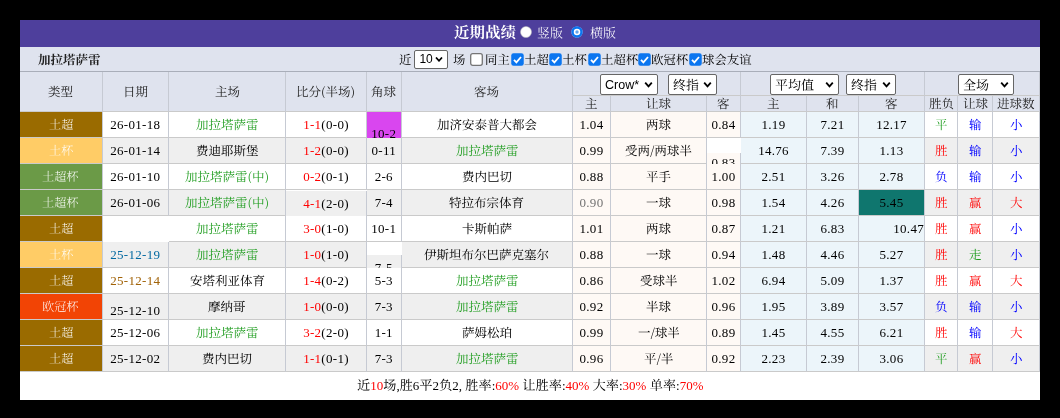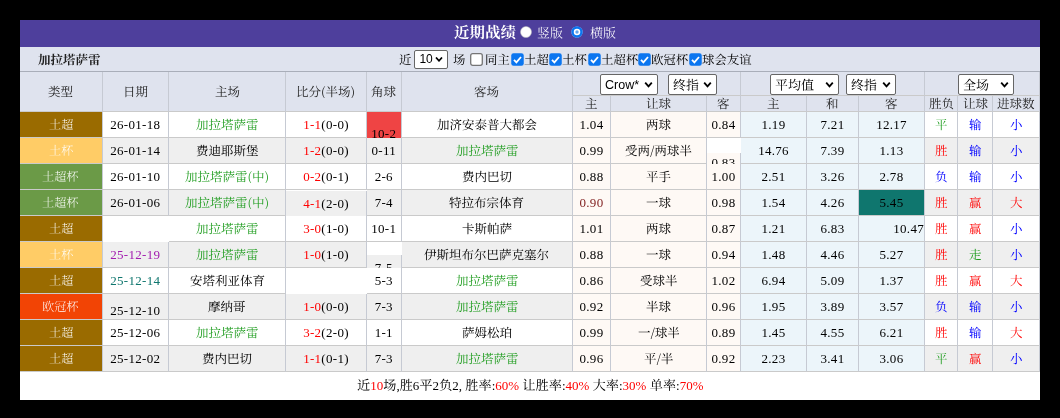--- a/index.html
+++ b/index.html
@@ -284,21 +284,21 @@
         <use href="#g51" x="0" transform="translate(12.50,11.25) scale(0.012500)"></use>
         <use href="#g52" x="0" transform="translate(25.00,11.25) scale(0.012500)"></use>
         <use href="#g53" x="0" transform="translate(37.50,11.25) scale(0.012500)"></use>
         <use href="#g54" x="0" transform="translate(50.00,11.25) scale(0.012500)"></use>
       </svg>
     </div>
     <div class="c" style="left:266px;top:91.5px;width:81px;height:26.0px;background:#fff;border-right:1px solid #C6CAD3;border-bottom:1px solid #CACACA;">
       <span style="font:13px 'Liberation Serif',serif;letter-spacing:0.3px;color:#FF0000">1-1</span>
       <span style="font:13px 'Liberation Serif',serif;letter-spacing:0.3px;color:#000">(0-0)</span>
     </div>
-    <div class="c" style="left:347px;top:91.5px;width:34.5px;height:44px;background:#ef4444;border-right:1px solid #C6CAD3;border-bottom:1px solid #CACACA;">
+    <div class="c" style="left:347px;top:91.5px;width:34.5px;height:44px;background:#d946ef;border-right:1px solid #C6CAD3;border-bottom:1px solid #CACACA;">
       <span style="font:13px 'Liberation Serif',serif;letter-spacing:0.3px;color:#000">10-2</span>
     </div>
     <div class="c" style="left:381.5px;top:91.5px;width:171.5px;height:26.0px;background:#fff;border-right:1px solid #C6CAD3;border-bottom:1px solid #CACACA;">
       <svg class="ct" width="100.0" height="13.0" viewBox="0 0 100.0 13.0" style="" fill="#000">
         <use href="#g50" x="0" transform="translate(0.00,11.25) scale(0.012500)"></use>
         <use href="#g55" x="0" transform="translate(12.50,11.25) scale(0.012500)"></use>
         <use href="#g56" x="0" transform="translate(25.00,11.25) scale(0.012500)"></use>
         <use href="#g57" x="0" transform="translate(37.50,11.25) scale(0.012500)"></use>
         <use href="#g58" x="0" transform="translate(50.00,11.25) scale(0.012500)"></use>
         <use href="#g59" x="0" transform="translate(62.50,11.25) scale(0.012500)"></use>
@@ -522,21 +522,21 @@
       <svg class="ct" width="75.0" height="13.0" viewBox="0 0 75.0 13.0" style="" fill="#000">
         <use href="#g77" x="0" transform="translate(0.00,11.25) scale(0.012500)"></use>
         <use href="#g51" x="0" transform="translate(12.50,11.25) scale(0.012500)"></use>
         <use href="#g78" x="0" transform="translate(25.00,11.25) scale(0.012500)"></use>
         <use href="#g79" x="0" transform="translate(37.50,11.25) scale(0.012500)"></use>
         <use href="#g80" x="0" transform="translate(50.00,11.25) scale(0.012500)"></use>
         <use href="#g81" x="0" transform="translate(62.50,11.25) scale(0.012500)"></use>
       </svg>
     </div>
     <div class="c" style="left:553px;top:169.5px;width:38px;height:26.0px;background:#FEF9F5;border-right:1px solid #C6CAD3;border-bottom:1px solid #CACACA;">
-      <span style="font:13px 'Liberation Serif',serif;letter-spacing:0.3px;color:#7f1d1d">0.90</span>
+      <span style="font:13px 'Liberation Serif',serif;letter-spacing:0.3px;color:#737373">0.90</span>
     </div>
     <div class="c" style="left:591px;top:169.5px;width:96px;height:26.0px;background:#FEF9F5;border-right:1px solid #C6CAD3;border-bottom:1px solid #CACACA;">
       <svg class="ct" width="25.0" height="13.0" viewBox="0 0 25.0 13.0" style="" fill="#000">
         <use href="#g82" x="0" transform="translate(0.00,11.25) scale(0.012500)"></use>
         <use href="#g21" x="0" transform="translate(12.50,11.25) scale(0.012500)"></use>
       </svg>
     </div>
     <div class="c" style="left:687px;top:169.5px;width:34px;height:26.0px;background:#FEF9F5;border-right:1px solid #C6CAD3;border-bottom:1px solid #CACACA;">
       <span style="font:13px 'Liberation Serif',serif;letter-spacing:0.3px;color:#000">0.98</span>
     </div>
@@ -633,21 +633,21 @@
         <use href="#g63" x="0" transform="translate(0.00,11.25) scale(0.012500)"></use>
       </svg>
     </div>
     <div class="c" style="left:0px;top:221.5px;width:82.5px;height:26.0px;background:#FFCC66;border-right:1px solid #C6CAD3;border-bottom:1px solid #CACACA;">
       <svg class="ct" width="24.4" height="12.7" viewBox="0 0 24.4 12.7" style="" fill="#fff">
         <use href="#g48" x="0" transform="translate(0.00,10.98) scale(0.012200)"></use>
         <use href="#g64" x="0" transform="translate(12.20,10.98) scale(0.012200)"></use>
       </svg>
     </div>
     <div class="c" style="left:82.5px;top:221.5px;width:66.5px;height:26.0px;background:#EFEFEF;border-right:1px solid #C6CAD3;border-bottom:1px solid #CACACA;">
-      <span style="font:13px 'Liberation Serif',serif;letter-spacing:0.3px;color:#a21caf">25-12-19</span>
+      <span style="font:13px 'Liberation Serif',serif;letter-spacing:0.3px;color:#0369a1">25-12-19</span>
     </div>
     <div class="c" style="left:149px;top:221.5px;width:117px;height:26.0px;background:#EFEFEF;border-right:1px solid #C6CAD3;border-bottom:1px solid #CACACA;">
       <svg class="ct" width="62.5" height="13.0" viewBox="0 0 62.5 13.0" style="" fill="#1B9B1B">
         <use href="#g50" x="0" transform="translate(0.00,11.25) scale(0.012500)"></use>
         <use href="#g51" x="0" transform="translate(12.50,11.25) scale(0.012500)"></use>
         <use href="#g52" x="0" transform="translate(25.00,11.25) scale(0.012500)"></use>
         <use href="#g53" x="0" transform="translate(37.50,11.25) scale(0.012500)"></use>
         <use href="#g54" x="0" transform="translate(50.00,11.25) scale(0.012500)"></use>
       </svg>
     </div>
@@ -708,32 +708,36 @@
         <use href="#g63" x="0" transform="translate(0.00,11.25) scale(0.012500)"></use>
       </svg>
     </div>
     <div class="c" style="left:0px;top:247.5px;width:82.5px;height:26.0px;background:#9A6B00;border-right:1px solid #C6CAD3;border-bottom:1px solid #CACACA;">
       <svg class="ct" width="24.4" height="12.7" viewBox="0 0 24.4 12.7" style="" fill="#fff">
         <use href="#g48" x="0" transform="translate(0.00,10.98) scale(0.012200)"></use>
         <use href="#g49" x="0" transform="translate(12.20,10.98) scale(0.012200)"></use>
       </svg>
     </div>
     <div class="c" style="left:82.5px;top:247.5px;width:66.5px;height:26.0px;background:#fff;border-right:1px solid #C6CAD3;border-bottom:1px solid #CACACA;">
-      <span style="font:13px 'Liberation Serif',serif;letter-spacing:0.3px;color:#0f766e">25-12-14</span>
+      <span style="font:13px 'Liberation Serif',serif;letter-spacing:0.3px;color:#a16207">25-12-14</span>
     </div>
     <div class="c" style="left:149px;top:247.5px;width:117px;height:26.0px;background:#fff;border-right:1px solid #C6CAD3;border-bottom:1px solid #CACACA;">
       <svg class="ct" width="75.0" height="13.0" viewBox="0 0 75.0 13.0" style="" fill="#000">
         <use href="#g56" x="0" transform="translate(0.00,11.25) scale(0.012500)"></use>
         <use href="#g52" x="0" transform="translate(12.50,11.25) scale(0.012500)"></use>
         <use href="#g92" x="0" transform="translate(25.00,11.25) scale(0.012500)"></use>
         <use href="#g93" x="0" transform="translate(37.50,11.25) scale(0.012500)"></use>
         <use href="#g80" x="0" transform="translate(50.00,11.25) scale(0.012500)"></use>
         <use href="#g81" x="0" transform="translate(62.50,11.25) scale(0.012500)"></use>
       </svg>
     </div>
+    <div class="c" style="left:266px;top:247.5px;width:81px;height:26.0px;background:#fff;border-right:1px solid #C6CAD3;border-bottom:1px solid #CACACA;">
+      <span style="font:13px 'Liberation Serif',serif;letter-spacing:0.3px;color:#FF0000">1-4</span>
+      <span style="font:13px 'Liberation Serif',serif;letter-spacing:0.3px;color:#000">(0-2)</span>
+    </div>
     <div class="c" style="left:347px;top:247.5px;width:34.5px;height:26.0px;background:#fff;border-right:1px solid #C6CAD3;border-bottom:1px solid #CACACA;">
       <span style="font:13px 'Liberation Serif',serif;letter-spacing:0.3px;color:#000">5-3</span>
     </div>
     <div class="c" style="left:381.5px;top:247.5px;width:171.5px;height:26.0px;background:#fff;border-right:1px solid #C6CAD3;border-bottom:1px solid #CACACA;">
       <svg class="ct" width="62.5" height="13.0" viewBox="0 0 62.5 13.0" style="" fill="#1B9B1B">
         <use href="#g50" x="0" transform="translate(0.00,11.25) scale(0.012500)"></use>
         <use href="#g51" x="0" transform="translate(12.50,11.25) scale(0.012500)"></use>
         <use href="#g52" x="0" transform="translate(25.00,11.25) scale(0.012500)"></use>
         <use href="#g53" x="0" transform="translate(37.50,11.25) scale(0.012500)"></use>
         <use href="#g54" x="0" transform="translate(50.00,11.25) scale(0.012500)"></use>
@@ -959,21 +963,21 @@
         <use href="#g32" x="0" transform="translate(16.90,11.25) scale(0.012500)"></use>
       </svg>
     </div>
     <div class="c" style="left:687px;top:325.5px;width:34px;height:26.0px;background:#FEF9F5;border-right:1px solid #C6CAD3;border-bottom:1px solid #CACACA;">
       <span style="font:13px 'Liberation Serif',serif;letter-spacing:0.3px;color:#000">0.92</span>
     </div>
     <div class="c" style="left:721px;top:325.5px;width:66px;height:26.0px;background:#ECF5FA;border-right:1px solid #C6CAD3;border-bottom:1px solid #CACACA;">
       <span style="font:13px 'Liberation Serif',serif;letter-spacing:0.3px;color:#000">2.23</span>
     </div>
     <div class="c" style="left:787px;top:325.5px;width:52px;height:26.0px;background:#ECF5FA;border-right:1px solid #C6CAD3;border-bottom:1px solid #CACACA;">
-      <span style="font:13px 'Liberation Serif',serif;letter-spacing:0.3px;color:#000">3.41</span>
+      <span style="font:13px 'Liberation Serif',serif;letter-spacing:0.3px;color:#000">2.39</span>
     </div>
     <div class="c" style="left:839px;top:325.5px;width:66px;height:26.0px;background:#ECF5FA;border-right:1px solid #C6CAD3;border-bottom:1px solid #CACACA;">
       <span style="font:13px 'Liberation Serif',serif;letter-spacing:0.3px;color:#000">3.06</span>
     </div>
     <div class="c" style="left:905px;top:325.5px;width:33px;height:26.0px;background:#EFEFEF;border-right:1px solid #C6CAD3;border-bottom:1px solid #CACACA;">
       <svg class="ct" width="12.5" height="13.0" viewBox="0 0 12.5 13.0" style="" fill="#1B9B1B">
         <use href="#g44" x="0" transform="translate(0.00,11.25) scale(0.012500)"></use>
       </svg>
     </div>
     <div class="c" style="left:938px;top:325.5px;width:35px;height:26.0px;background:#EFEFEF;border-right:1px solid #C6CAD3;border-bottom:1px solid #CACACA;">

